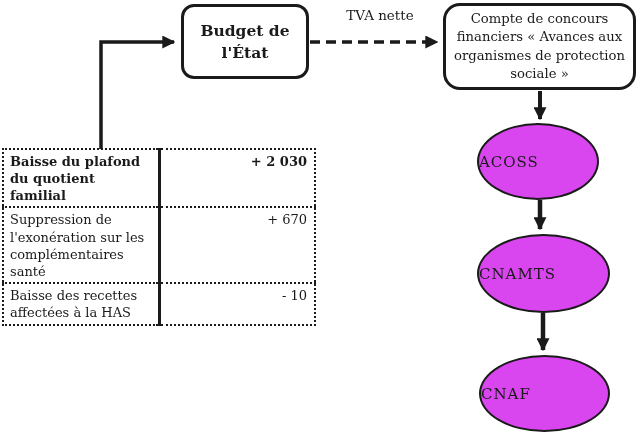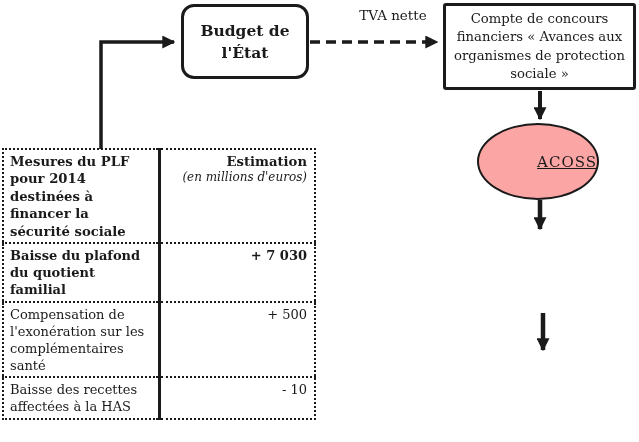--- a/index.html
+++ b/index.html
@@ -36,43 +36,42 @@
     width: 128px; height: 75px;
     border-radius: 13px;
     font-weight: bold;
     font-size: 15.5px;
     line-height: 1.4;
     padding: 0 14px;
   }
   .compte-box {
     left: 443px; top: 3px;
     width: 193px; height: 87px;
-    border-radius: 3px;
+    border-radius: 17px;
     font-size: 13.2px;
     line-height: 1.38;
     padding: 0 7px;
   }
   .tva-label {
     position: absolute;
-    left: 343px; top: 7px;
+    left: 330px; top: 7px;
     width: 100px;
     text-align: center;
     font-size: 13.5px;
   }
   .ellipse {
     position: absolute;
     border: 2.5px solid var(--ink);
     border-radius: 50%;
-    background: #fca5a5;
+    background: #d946ef;
     display: flex;
     align-items: center;
-    justify-content: flex-end;
+    justify-content: flex-start;
     font-size: 15px;
     letter-spacing: 1px;
-    text-decoration: underline;
   }
   .ellipse-acoss  { left: 477px; top: 123px; width: 122px; height: 77px; }
   .ellipse-cnamts { left: 477px; top: 234px; width: 133px; height: 79px; }
   .ellipse-cnaf   { left: 479px; top: 355px; width: 131px; height: 77px; }
 
   table.measures {
     position: absolute;
     left: 2px; top: 148px;
     width: 314px;
     border-collapse: collapse;
@@ -120,37 +119,36 @@
 
   <div class="tva-label">TVA nette</div>
 
   <div class="node-box compte-box">
     <span>Compte de concours financiers «&nbsp;Avances aux organismes de protection sociale&nbsp;»</span>
   </div>
 
   <div class="ellipse ellipse-acoss">
     <span>ACOSS</span>
   </div>
+  <div class="ellipse ellipse-cnamts">
+    <span>CNAMTS</span>
+  </div>
+  <div class="ellipse ellipse-cnaf">
+    <span>CNAF</span>
+  </div>
 
   <table class="measures">
     <tbody>
-      <tr class="h-header">
-        <th class="th-label">Mesures du PLF pour 2014 destinées à financer la sécurité sociale</th>
-        <th class="col-val th-est">
-          <span>Estimation</span>
-          <span class="th-unit">(en millions d'euros)</span>
-        </th>
-      </tr>
       <tr class="h-r1">
         <td>Baisse du plafond du quotient familial</td>
-        <td class="col-val">+ 7 030</td>
+        <td class="col-val">+ 2 030</td>
       </tr>
       <tr class="h-r2">
-        <td>Compensation de l'exonération sur les complémentaires santé</td>
-        <td class="col-val">+ 500</td>
+        <td>Suppression de l'exonération sur les complémentaires santé</td>
+        <td class="col-val">+ 670</td>
       </tr>
       <tr class="h-r4">
         <td>Baisse des recettes affectées à la HAS</td>
         <td class="col-val">- 10</td>
       </tr>
 
     </tbody>
   </table>
 
 </div>

